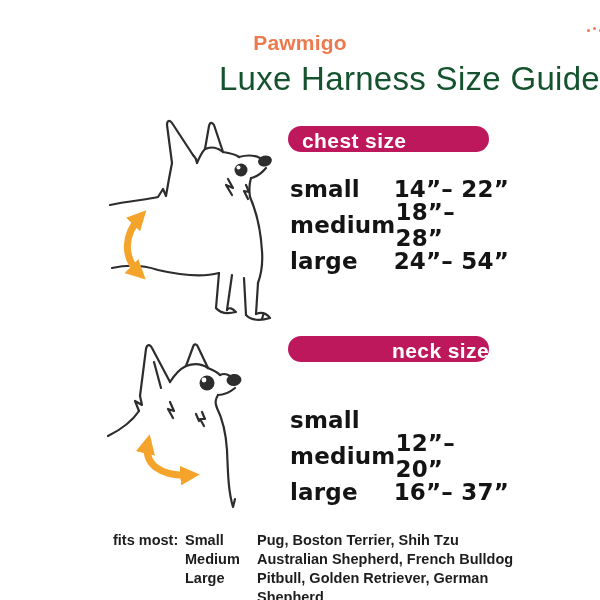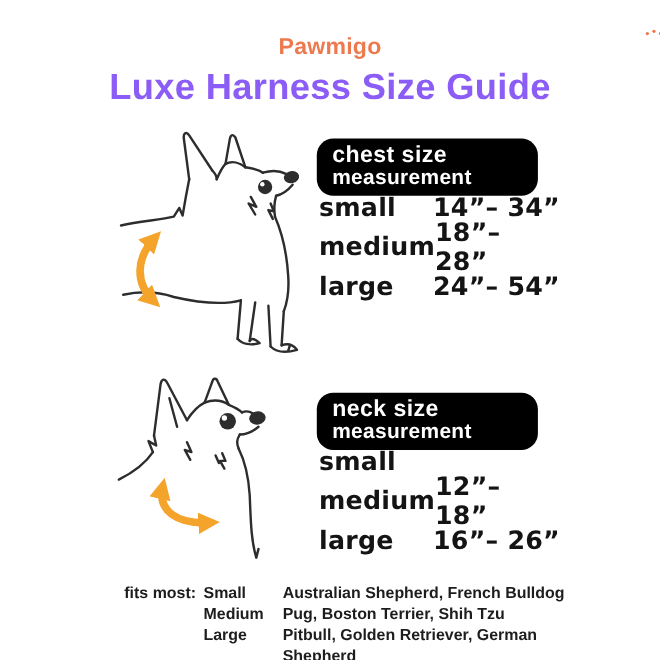--- a/index.html
+++ b/index.html
@@ -15,34 +15,34 @@
     position:relative; display:inline-block;
     font-size:21px; font-weight:800; letter-spacing:.2px;
     color:#ED7A4E;
   }
   .logo-toes {
     position:absolute; right:4px; top:-4px; width:3px; height:3px;
     border-radius:50%; background:#ED7A4E;
     box-shadow:-6px 2px 0 0 #ED7A4E, 6px 2px 0 0 #ED7A4E;
   }
   .title {
-    position:absolute; top:60px; left:0; width:100%; text-align:center;
-    font-size:33px; font-weight:700; letter-spacing:.3px; color:#8b5cf6;
+    position:absolute; top:60px; left:0; width:100%; text-align:right;
+    font-size:33px; font-weight:400; letter-spacing:.3px; color:#14532d;
   }
   
   .dog-chest { position:absolute; left:100px; top:113px; }
   .dog-neck  { position:absolute; left:106px; top:340px; }
   
   .pill {
-    position:absolute; left:288px; width:201px; height:52px;
-    background:#000000; border-radius:15px; color:#fff;
+    position:absolute; left:288px; width:201px; height:26px;
+    background:#be185d; border-radius:15px; color:#fff;
     padding:4px 0 0 14px; line-height:1.05;
   }
   .pill-chest { top:126px; }
-  .pill-neck  { top:357px; }
+  .pill-neck  { top:336px;text-align:right; }
   .pill-line1 { font-size:21px; font-weight:800; letter-spacing:.4px; }
   .pill-line2 { font-size:19px; font-weight:800; letter-spacing:.3px; }
   .size-table { position:absolute; left:290px; width:219px; }
   .table-chest { top:174px; }
   .table-neck  { top:405px; }
   .size-row {
     display:flex; justify-content:space-between; align-items:center;
     height:29px; margin-bottom:7px;
   }
   .size-label, .size-value {
@@ -160,21 +160,21 @@
     <path class="arrow" d="M42 102 C37 124 54 137 86 135" marker-start="url(#ah2)" marker-end="url(#ah2)"></path>
   </svg>
 
   <div class="pill pill-chest">
     <div class="pill-line1">chest size</div>
     <div class="pill-line2">measurement</div>
   </div>
   <div class="size-table table-chest">
     <div class="size-row">
       <span class="size-label">small</span>
-      <span class="size-value">14”– 34”</span>
+      <span class="size-value">14”– 22”</span>
     </div>
     <div class="size-row">
       <span class="size-label">medium</span>
       <span class="size-value">18”– 28”</span>
     </div>
     <div class="size-row">
       <span class="size-label">large</span>
       <span class="size-value">24”– 54”</span>
     </div>
   </div>
@@ -182,35 +182,35 @@
   <div class="pill pill-neck">
     <div class="pill-line1">neck size</div>
     <div class="pill-line2">measurement</div>
   </div>
   <div class="size-table table-neck">
     <div class="size-row">
       <span class="size-label">small</span>
     </div>
     <div class="size-row">
       <span class="size-label">medium</span>
-      <span class="size-value">12”– 18”</span>
+      <span class="size-value">12”– 20”</span>
     </div>
     <div class="size-row">
       <span class="size-label">large</span>
-      <span class="size-value">16”– 26”</span>
+      <span class="size-value">16”– 37”</span>
     </div>
   </div>
 
   <div class="fits">
     <div class="fits-label">fits most:</div>
     <div class="fits-sizes">
       <div>Small</div>
       <div>Medium</div>
       <div>Large</div>
     </div>
     <div class="fits-breeds">
+      <div>Pug, Boston Terrier, Shih Tzu</div>
       <div>Australian Shepherd, French Bulldog</div>
-      <div>Pug, Boston Terrier, Shih Tzu</div>
       <div>Pitbull, Golden Retriever, German Shepherd</div>
     </div>
   </div>
 
 </div>
 
 </body></html>

